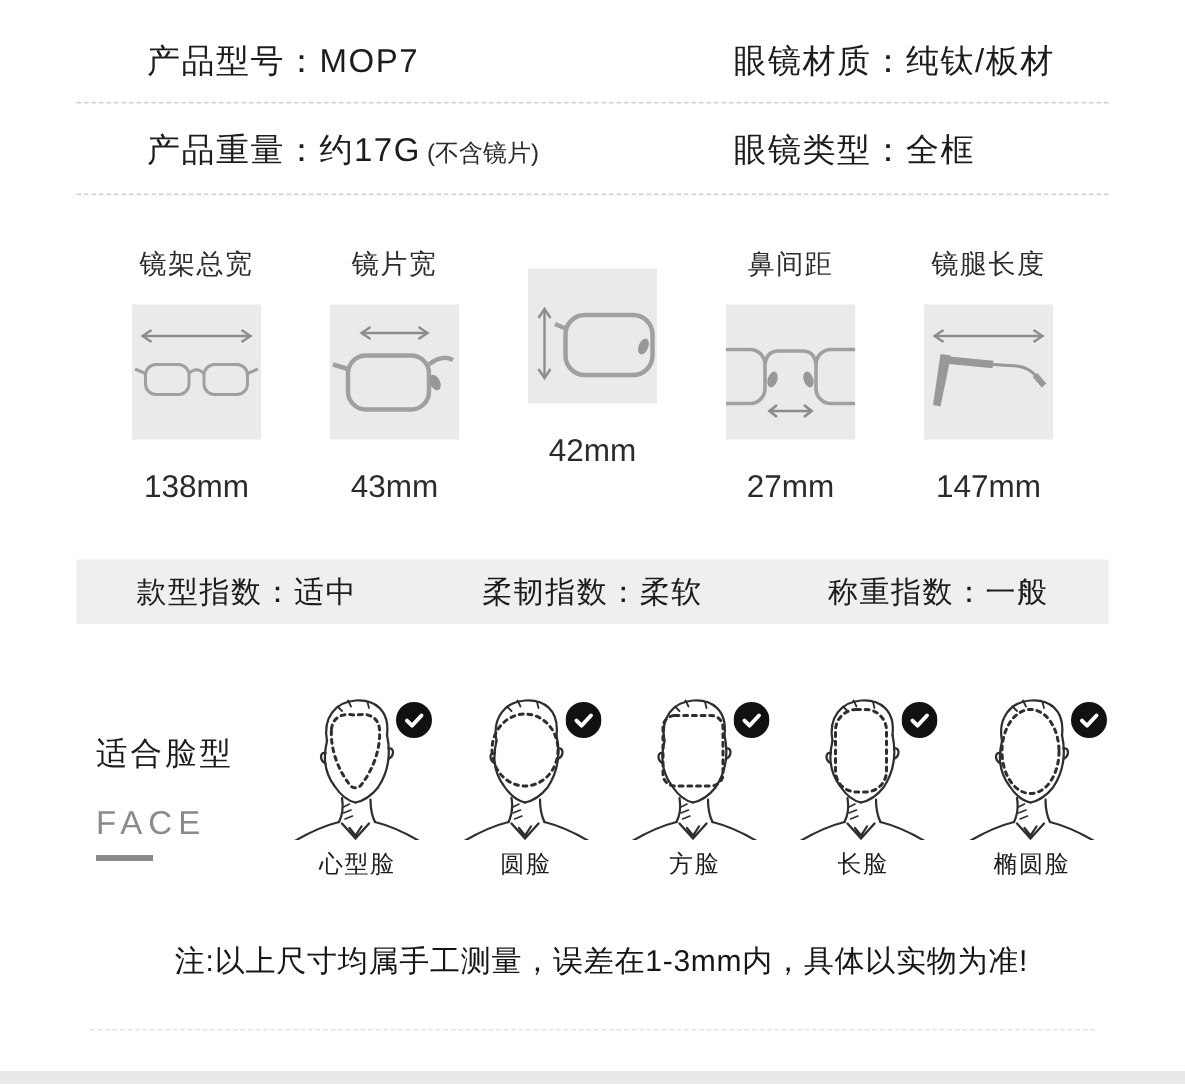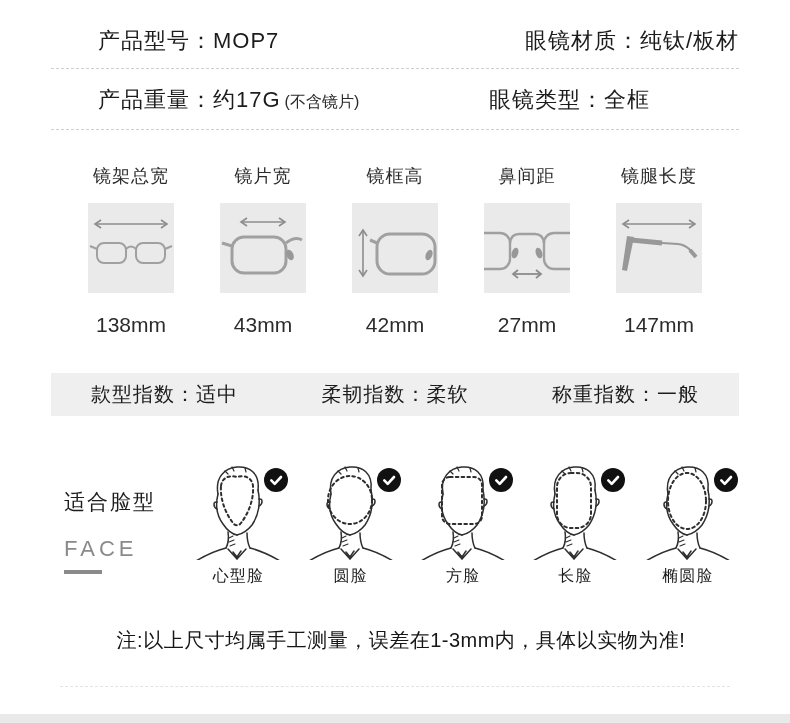--- a/index.html
+++ b/index.html
@@ -3,21 +3,21 @@
 <meta charset="utf-8">
 <style>
   * { margin:0; padding:0; box-sizing:border-box; }
   html,body { background:#ffffff; }
   body { font-family:"Liberation Sans","DejaVu Sans",sans-serif; color:#1f1f1f; }
   .page { position:relative; width:790px; height:723px; background:#fff; overflow:hidden; margin:0 auto; }
 
   
   .spec-table { margin:0 51px; padding-top:0; }
   .spec-row { display:flex; align-items:center; border-bottom:1px dashed #cfcfcf; }
-  .spec-row.r1 { padding:26px 0 12px;gap:36px; }
+  .spec-row.r1 { padding:26px 0 12px; }
   .spec-row.r2 { padding:16px 0 14px; }
   .spec-cell { font-size:22px; letter-spacing:1px; color:#1c1c1c; white-space:nowrap; }
   .spec-cell.left { flex:0 0 438px; padding-left:47px; }
   .spec-cell.right { flex:1; }
   .spec-note { font-size:16px; color:#2a2a2a; letter-spacing:0; margin-left:4px; }
 
   
   .measures { margin-top:34px; padding:0 65px; display:flex; justify-content:center; }
   .m-col { width:132px; text-align:center; }
   .m-label { font-size:18px; letter-spacing:1px; color:#2b2b2b; }
@@ -99,21 +99,20 @@
           <rect x="12" y="34" width="54" height="36" rx="12" stroke="#a0a0a0" stroke-width="3"></rect>
           <path d="M12 43 L2 40" stroke="#a0a0a0" stroke-width="3"></path>
           <path d="M66 40 Q75 33 82 37" stroke="#a0a0a0" stroke-width="3"></path>
           <ellipse cx="70" cy="52" rx="3.4" ry="5.5" transform="rotate(-24 70 52)" fill="#989898"></ellipse>
         </svg>
       </div>
       <div class="m-value">43mm</div>
     </div>
 
     <div class="m-col">
-      <div class="m-label">镜框高</div>
       <div class="m-box">
         <svg width="86" height="90" viewBox="0 0 86 90" fill="none">
           <line x1="11" y1="27" x2="11" y2="73" stroke="#8c8c8c" stroke-width="1.6"></line>
           <path d="M7 33 L11 27 L15 33" stroke="#8c8c8c" stroke-width="1.6" fill="none"></path>
           <path d="M7 67 L11 73 L15 67" stroke="#8c8c8c" stroke-width="1.6" fill="none"></path>
           <rect x="25" y="31" width="58" height="40" rx="13" stroke="#a0a0a0" stroke-width="3"></rect>
           <path d="M25 40 L18 37" stroke="#a0a0a0" stroke-width="3"></path>
           <ellipse cx="77" cy="52" rx="3.2" ry="5.5" transform="rotate(22 77 52)" fill="#989898"></ellipse>
         </svg>
       </div>

